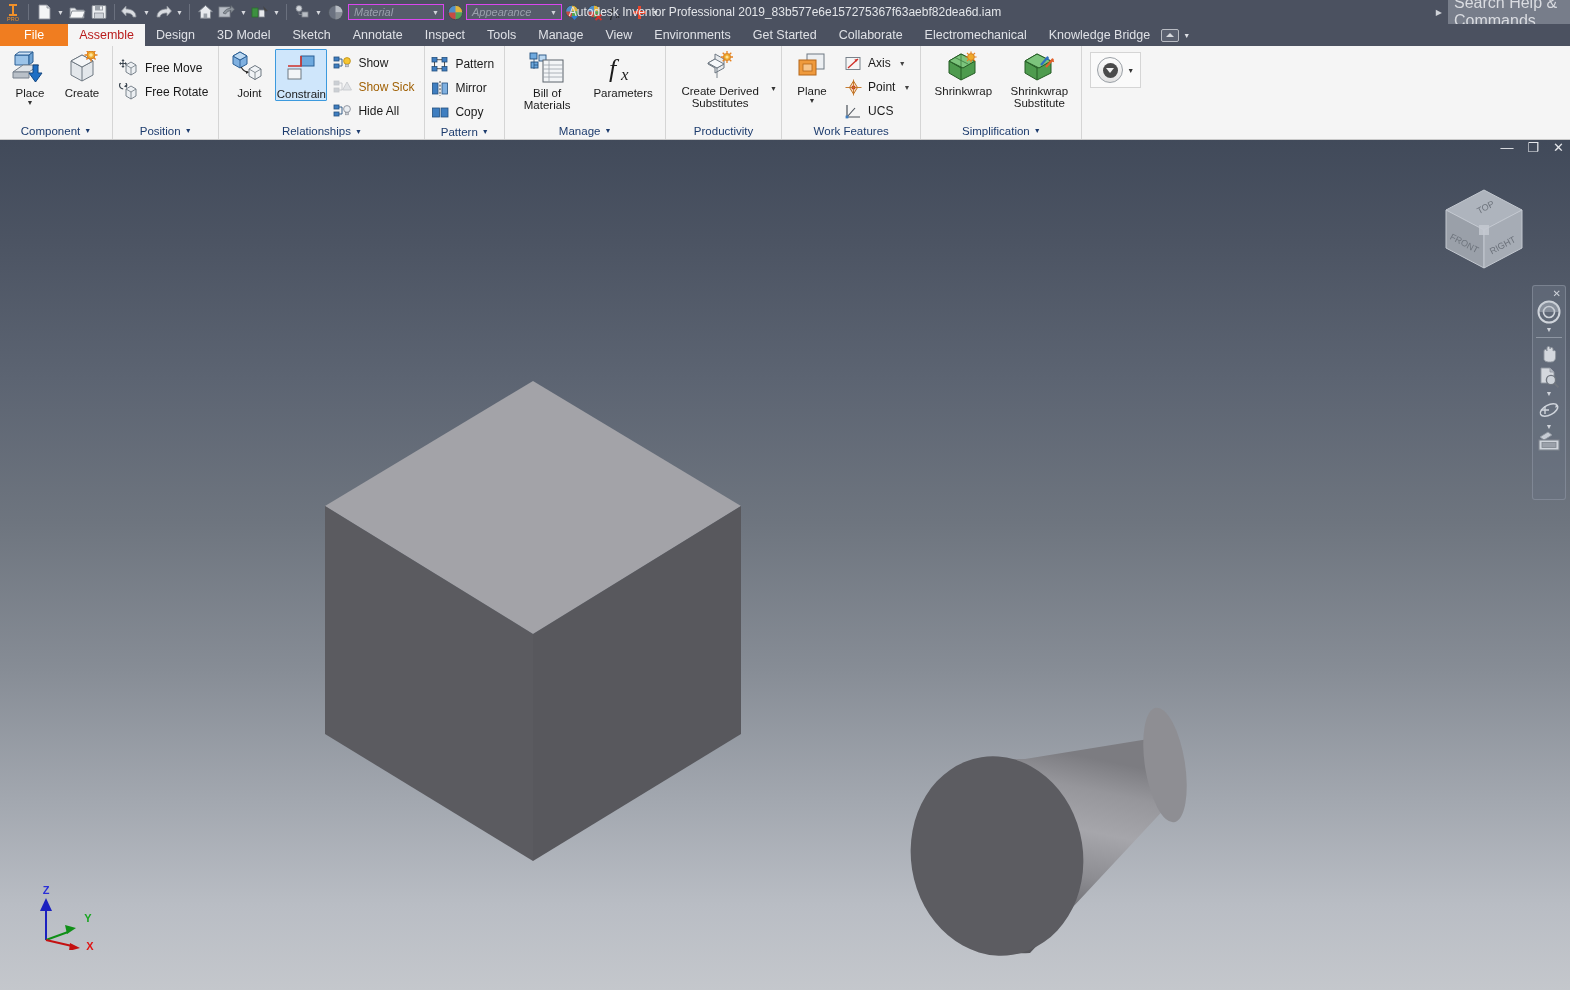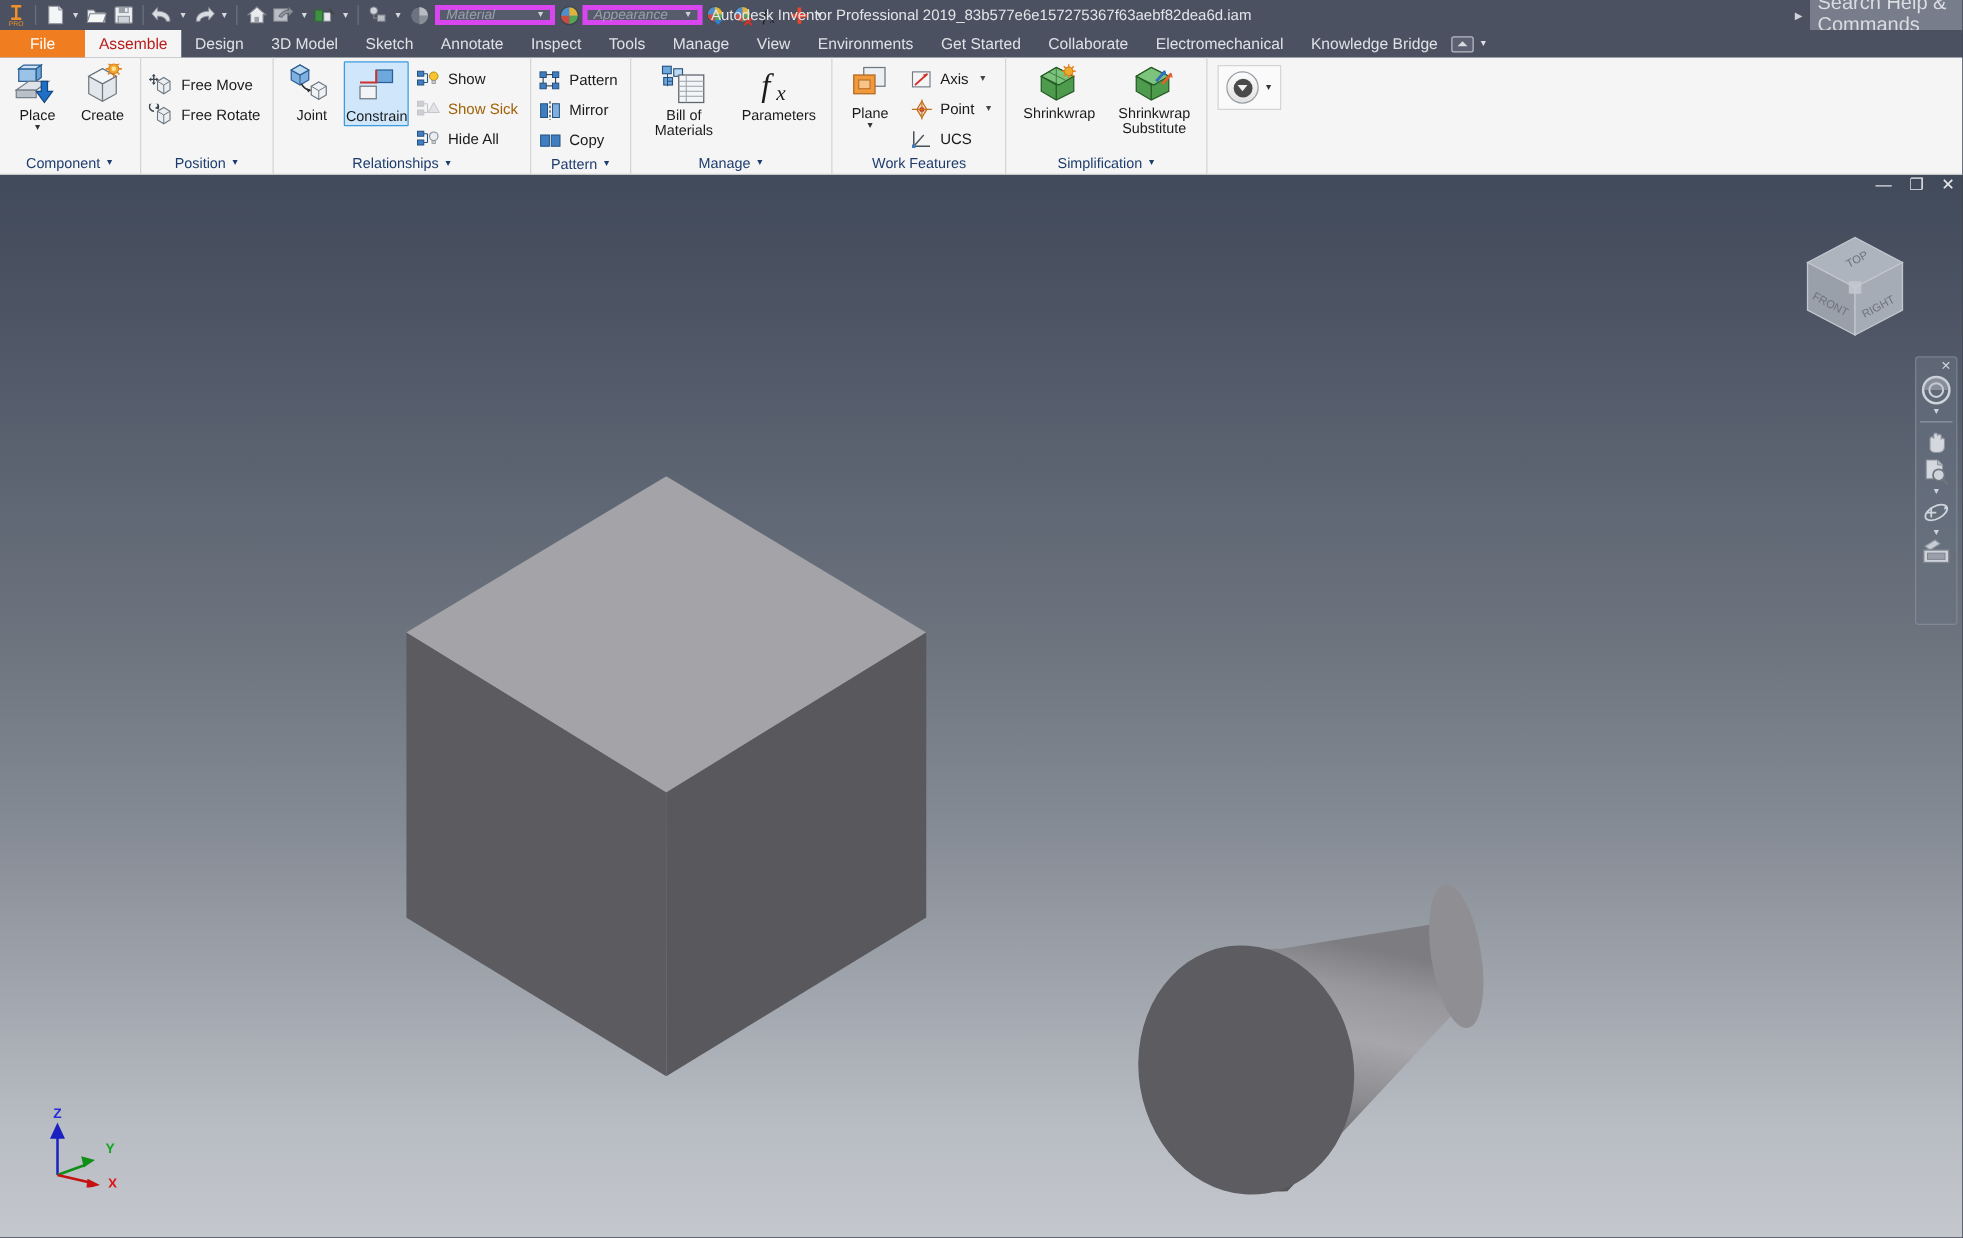--- a/index.html
+++ b/index.html
@@ -22,21 +22,21 @@
     width: 22px; height: 22px; display: flex; align-items: center;
     justify-content: center; position: relative;
   }
   .qat-arrow {
     width: 11px; height: 22px; display: flex; align-items: center;
     justify-content: center; font-size: 7px; color: #d6d8dd;
   }
   .qat-sep { width: 1px; height: 16px; background: #6a707e; margin: 0 4px; }
 
   .combo {
-    height: 16px; background: #565c6b; border: 4px solid #d946ef;
+    height: 16px; background: #565c6b; border: 1px solid #d946ef;
     display: flex; align-items: center; color: #9aa0ac;
     font-size: 11px; font-style: italic; padding-left: 5px;
     position: relative;
   }
   .combo.material { width: 96px; margin-left: 2px; }
   .combo.appearance { width: 96px; }
   .combo .cb-arrow {
     position: absolute; right: 4px; top: 50%; transform: translateY(-50%);
     font-size: 7px; color: #d0d3d9; font-style: normal;
   }
@@ -562,20 +562,42 @@
           </svg>
           <span class="lbl">Parameters</span>
         </div>
       </div>
       <div class="panel-title">
         <span>Manage</span>
         <span class="pt-arrow">▼</span>
       </div>
     </div>
 
+    <div class="panel">
+      <div class="panel-body" style="align-items:flex-start;">
+        <div class="big-btn" style="width:100px;">
+          <svg width="40" height="32" viewBox="0 0 40 32">
+            <path d="M8 12 l7 -4 l0 -5 l9 5 l0 9 l-9 5 l0 -5 l-7 -4 z" fill="#e8ebee" stroke="#6e7882" stroke-width="1"></path>
+            <path d="M8 12 l9 5 l7 -4 M17 17 v10" fill="none" stroke="#6e7882" stroke-width="0.9"></path>
+            <path d="M8 12 l7 -4 l9 5 l-7 4 z" fill="#f6f8fa" stroke="#6e7882" stroke-width="1"></path>
+            <g transform="translate(27,6)">
+              <circle cx="0" cy="0" r="3.6" fill="#f0a92b" stroke="#c9761a" stroke-width="0.8"></circle>
+              <path d="M0 -6 v2.6 M0 3.4 v2.6 M-6 0 h2.6 M3.4 0 h2.6 M-4.3 -4.3 l1.8 1.8 M2.5 2.5 l1.8 1.8 M4.3 -4.3 l-1.8 1.8 M-2.5 2.5 l-1.8 1.8" stroke="#e8821f" stroke-width="1.3"></path>
+              <circle cx="0" cy="0" r="1.6" fill="#fde49b"></circle>
+            </g>
+          </svg>
+          <span class="lbl">Create Derived</span>
+          <span class="lbl" style="margin-top:0">Substitutes</span>
+        </div>
+        <span style="font-size:7px;color:#333;margin-top:36px;">▼</span>
+      </div>
+      <div class="panel-title">
+        <span>Productivity</span>
+      </div>
+    </div>
 
     <div class="panel">
       <div class="panel-body">
         <div class="big-btn">
           <svg width="38" height="32" viewBox="0 0 38 32">
             <rect x="14" y="3" width="17" height="15" fill="#eceff2" stroke="#6e7882" stroke-width="1"></rect>
             <rect x="6" y="9" width="17" height="15" fill="#ef9a3d" stroke="#b4671a" stroke-width="1"></rect>
             <rect x="10" y="13" width="9" height="7" fill="#f7c48a" stroke="#b4671a" stroke-width="0.8"></rect>
           </svg>
           <span class="lbl">Plane</span>

